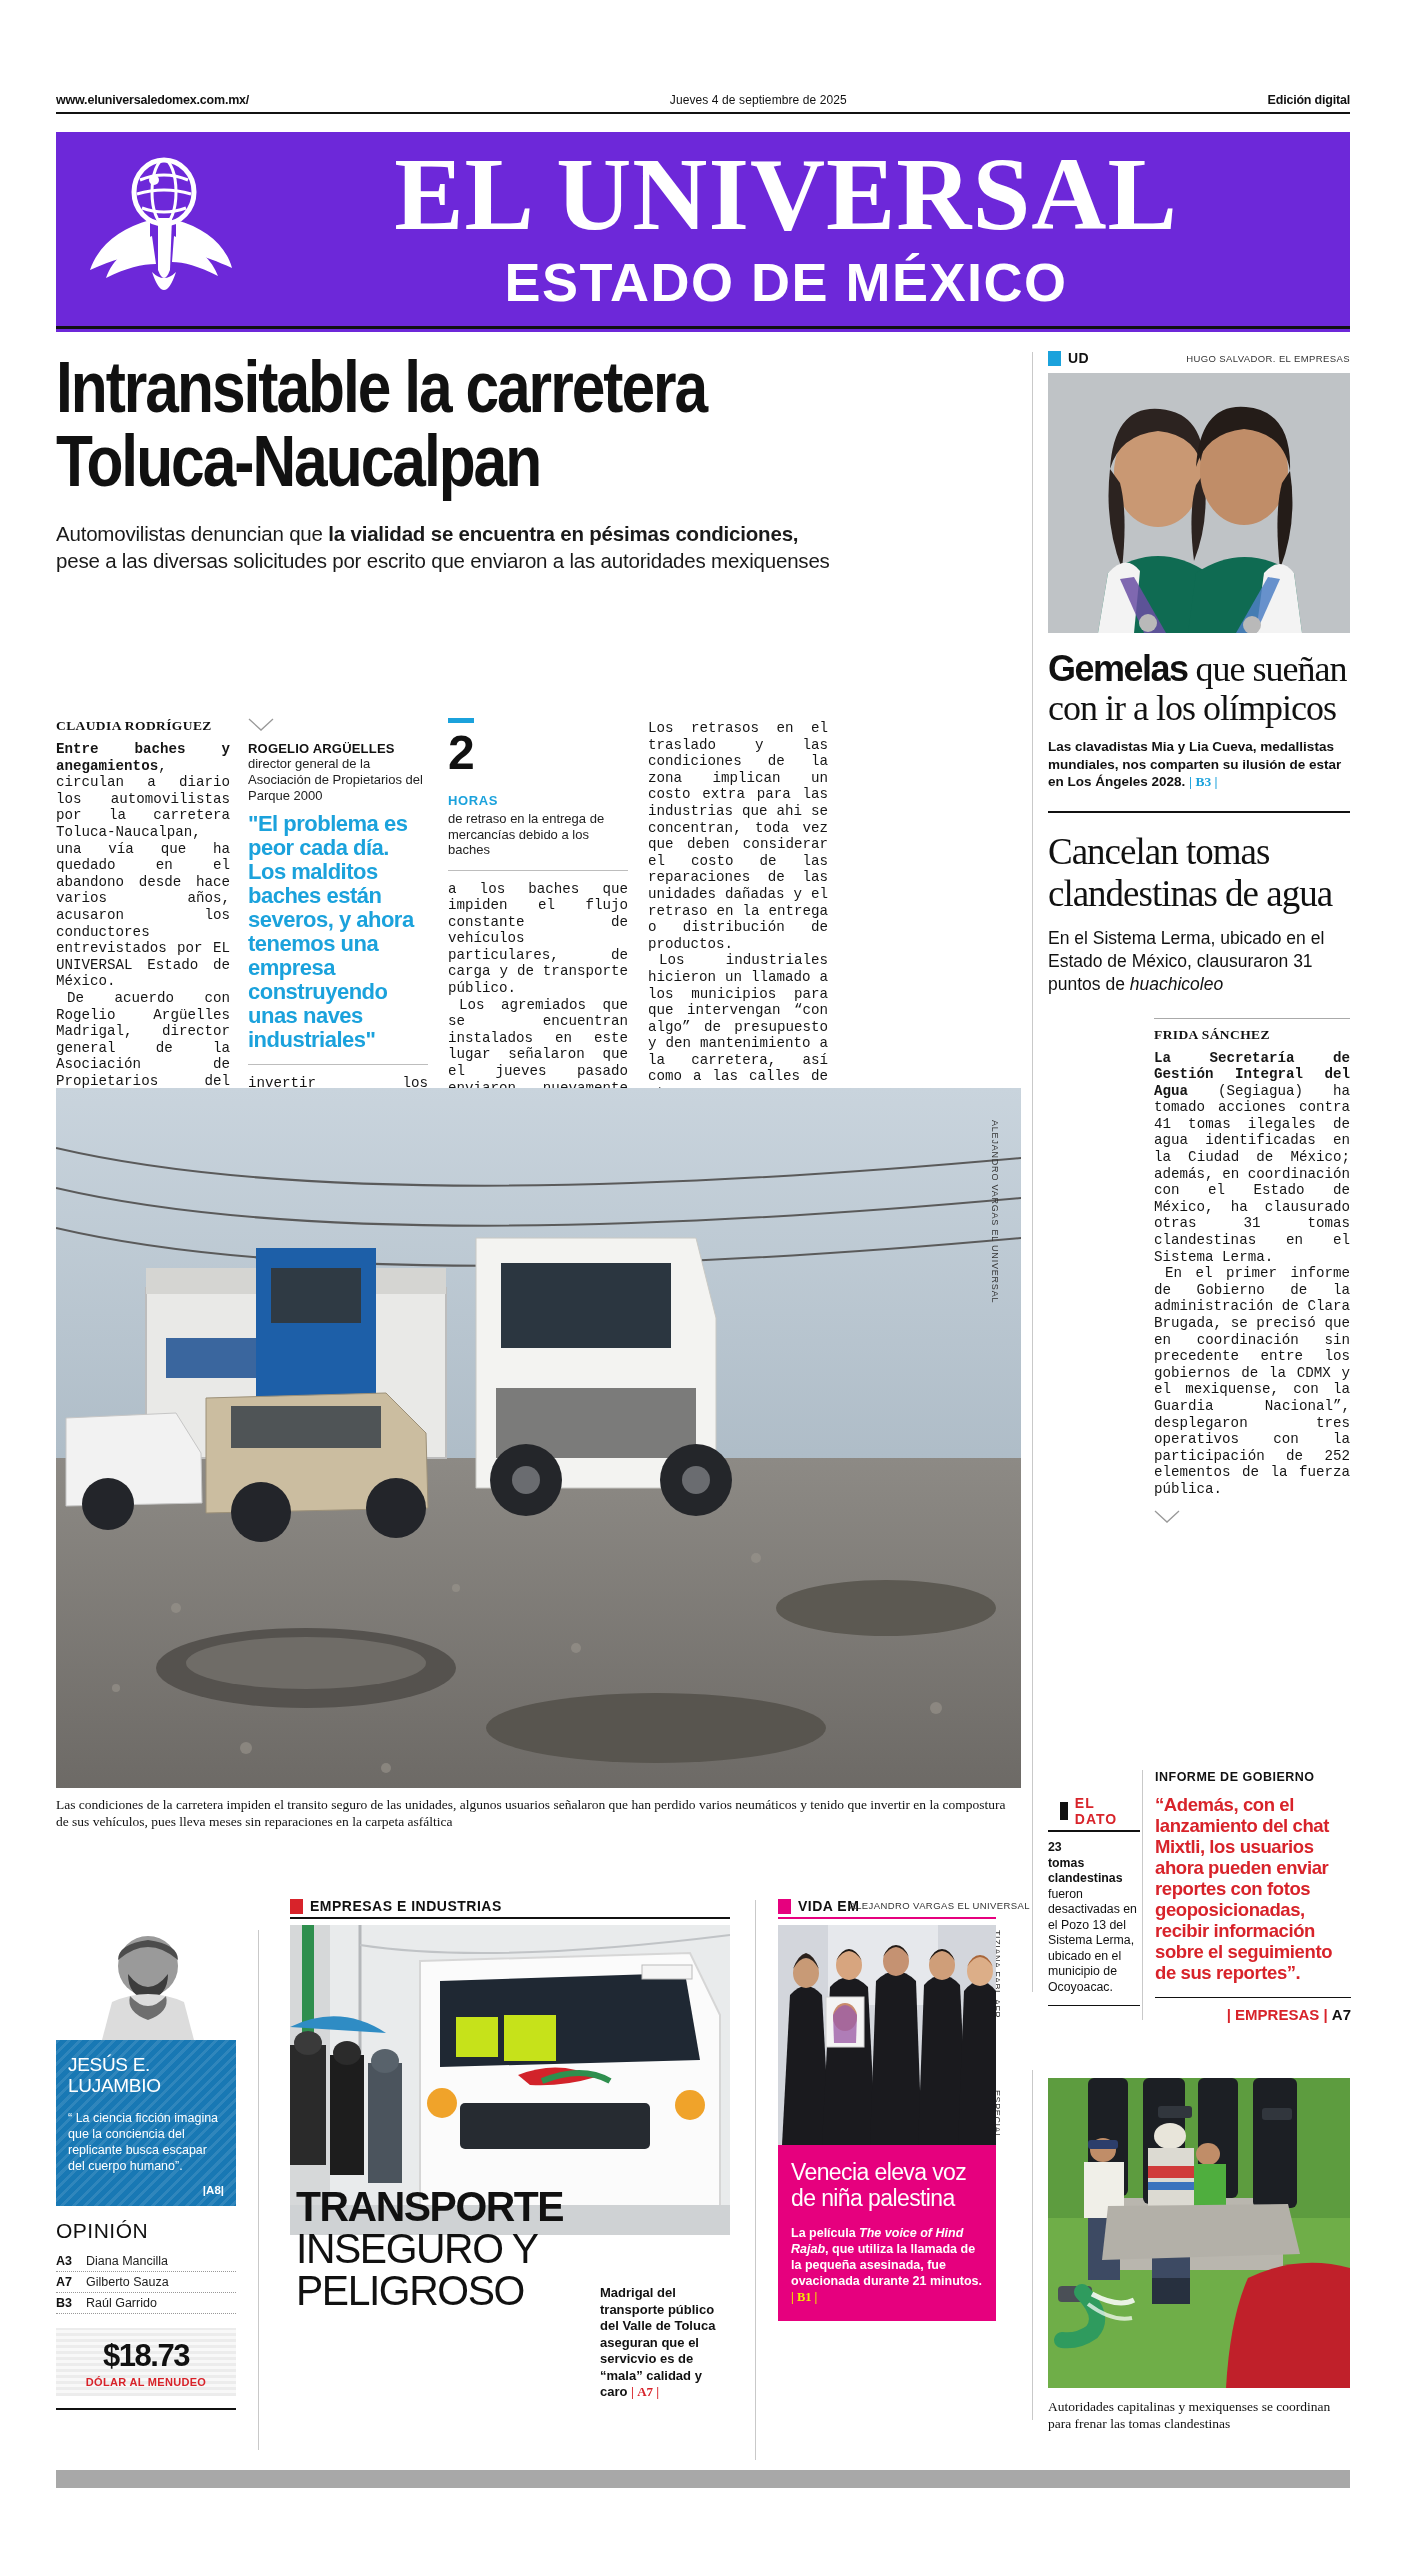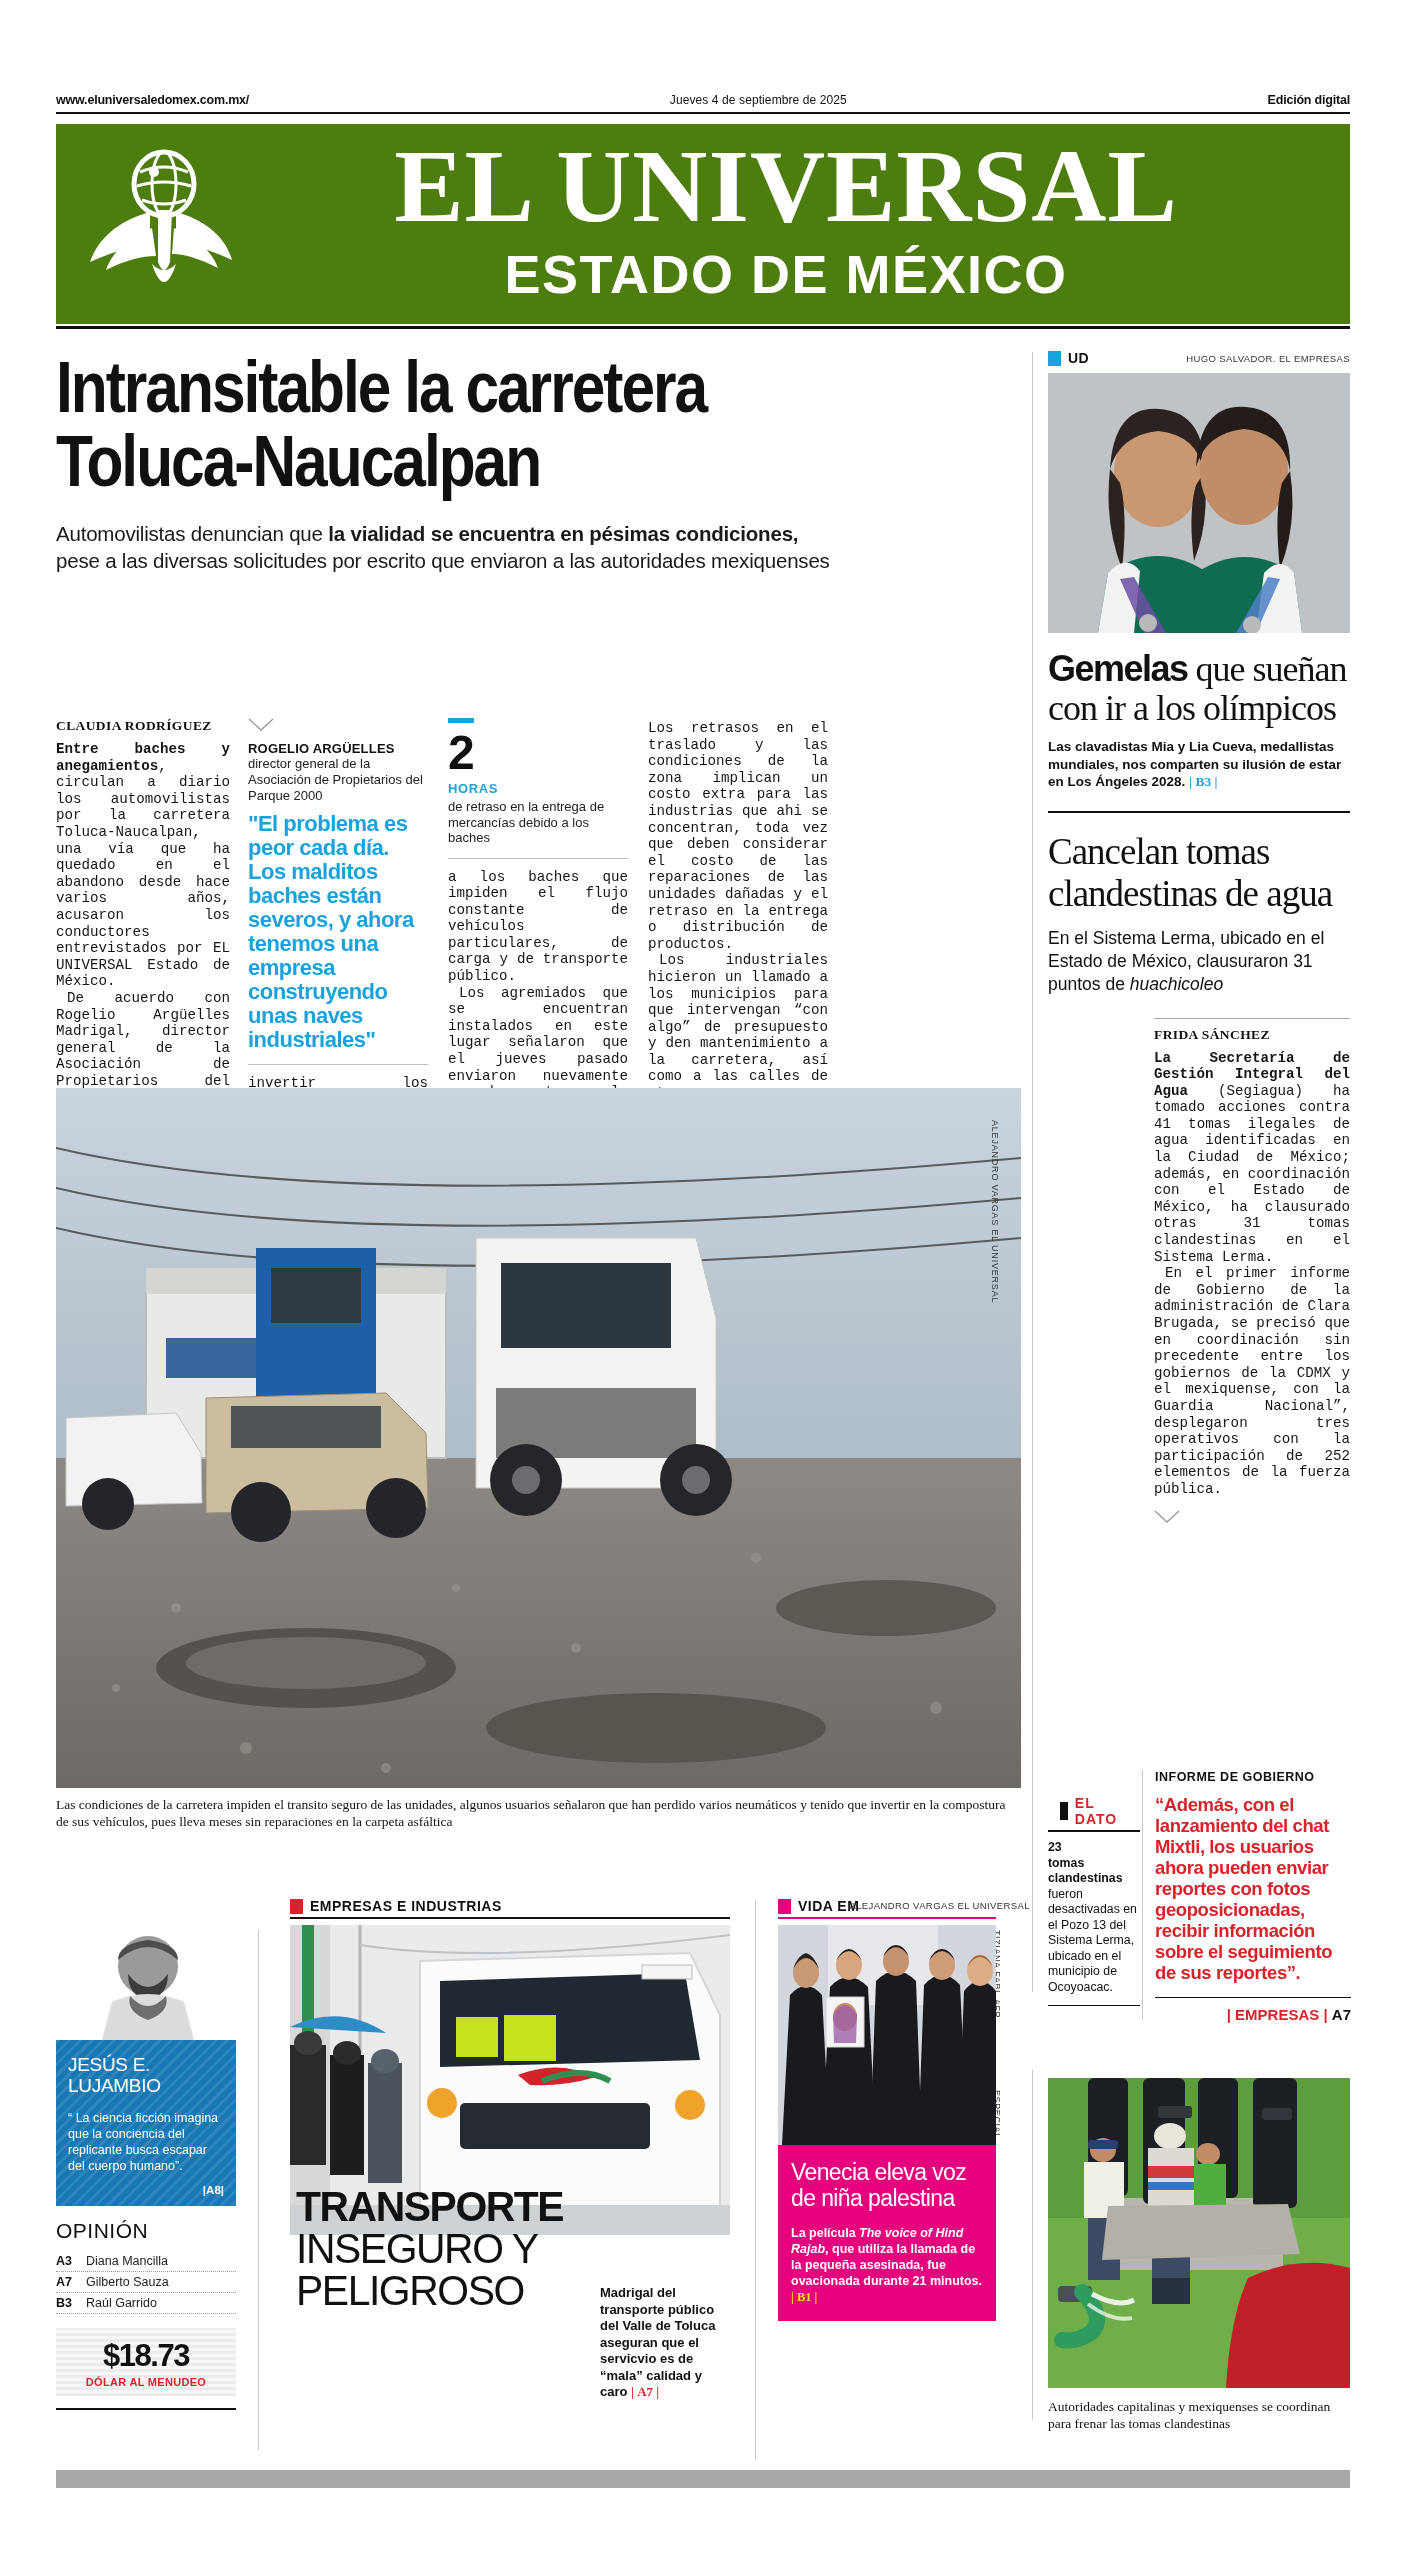--- a/index.html
+++ b/index.html
@@ -18,22 +18,22 @@
     display: flex; align-items: center; justify-content: space-between;
     font-size: 12.5px; font-weight: bold; color: #111;
     border-bottom: 2px solid #111; padding-bottom: 4px;
   }
   .topstrip .mid { font-weight: normal; font-size: 12px; letter-spacing: .1px;}
   .topstrip .url { letter-spacing: -.2px; }
   .topstrip .ed { letter-spacing: -.2px; }
 
   
   .masthead {
-    position: absolute; left: 56px; top: 124px; width: 1294px; height: 200px;
-    background: #4d7c0f; overflow: hidden;
+    position: absolute; left: 56px; top: 132px; width: 1294px; height: 200px;
+    background: #6d28d9; overflow: hidden;
   }
   .masthead .eagle {
     position: absolute; left: 24px; top: 18px; width: 160px; height: 160px;
   }
   .masthead .mtitle {
     position: absolute; left: 190px; top: 8px; width: 1080px;
     text-align: center; color: #fff;
     font-family: "Liberation Serif", serif;
     font-weight: bold; font-size: 104px; line-height: 108px;
     letter-spacing: 1px;
@@ -82,21 +82,21 @@
   .chevron { width: 26px; height: 13px; margin: 0 auto 6px; }
   .srcname { font-size: 13px; font-weight: bold; letter-spacing: .2px; }
   .srcrole { font-size: 13px; line-height: 16px; color: #222; }
   .quote-blue {
     margin-top: 8px; color: #1ba2dc; font-weight: bold;
     font-size: 22px; line-height: 24px; letter-spacing: -.5px;
   }
   .hair { height: 1px; background: #bdbdbd; margin: 12px 0 10px; }
 
   .bignum { font-size: 48px; font-weight: bold; line-height: 44px; color: #111; letter-spacing: -2px;}
-  .numlabel { color: #1ba2dc; font-weight: bold; font-size: 13px; letter-spacing: .6px; margin-top: 6px;}
+  .numlabel { color: #1ba2dc; font-weight: bold; font-size: 13px; letter-spacing: .6px; margin-top: 18px;}
   .numdesc { font-size: 13px; line-height: 15.5px; color: #222; margin-top: 3px; }
   .secref { text-align: right; font-family: "Liberation Serif", serif; font-size: 16px; font-weight: bold; margin-top: 8px;}
   .secref .sec { color: #1ba2dc; letter-spacing: .3px; }
   .secref .bar { color: #1ba2dc; font-weight: normal; }
 
   
   .mainphoto { position: absolute; left: 56px; top: 1088px; width: 965px; height: 700px; overflow:hidden;}
   .credit-vert {
     position: absolute; left: 1000px; top: 1120px;
     font-size: 9px; letter-spacing: .8px; color: #333;

